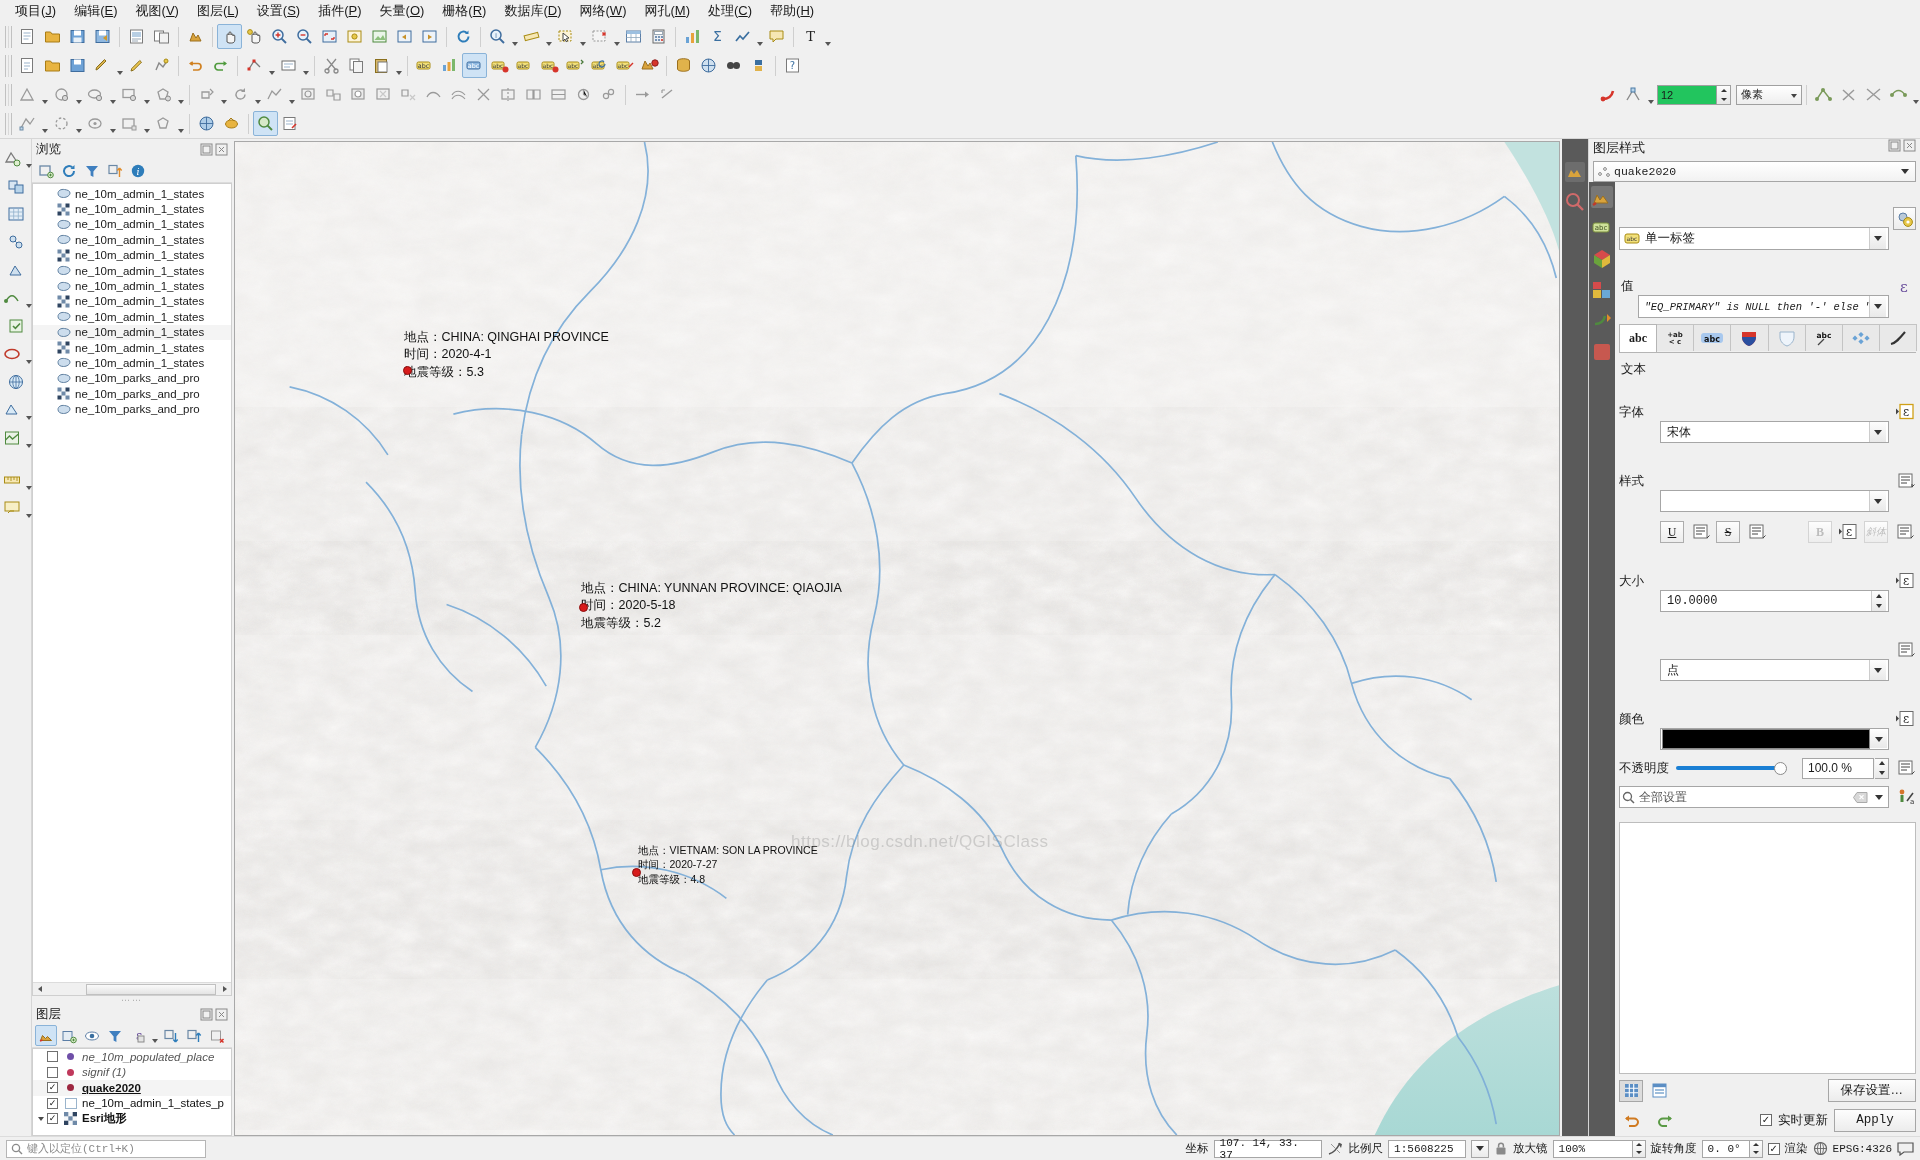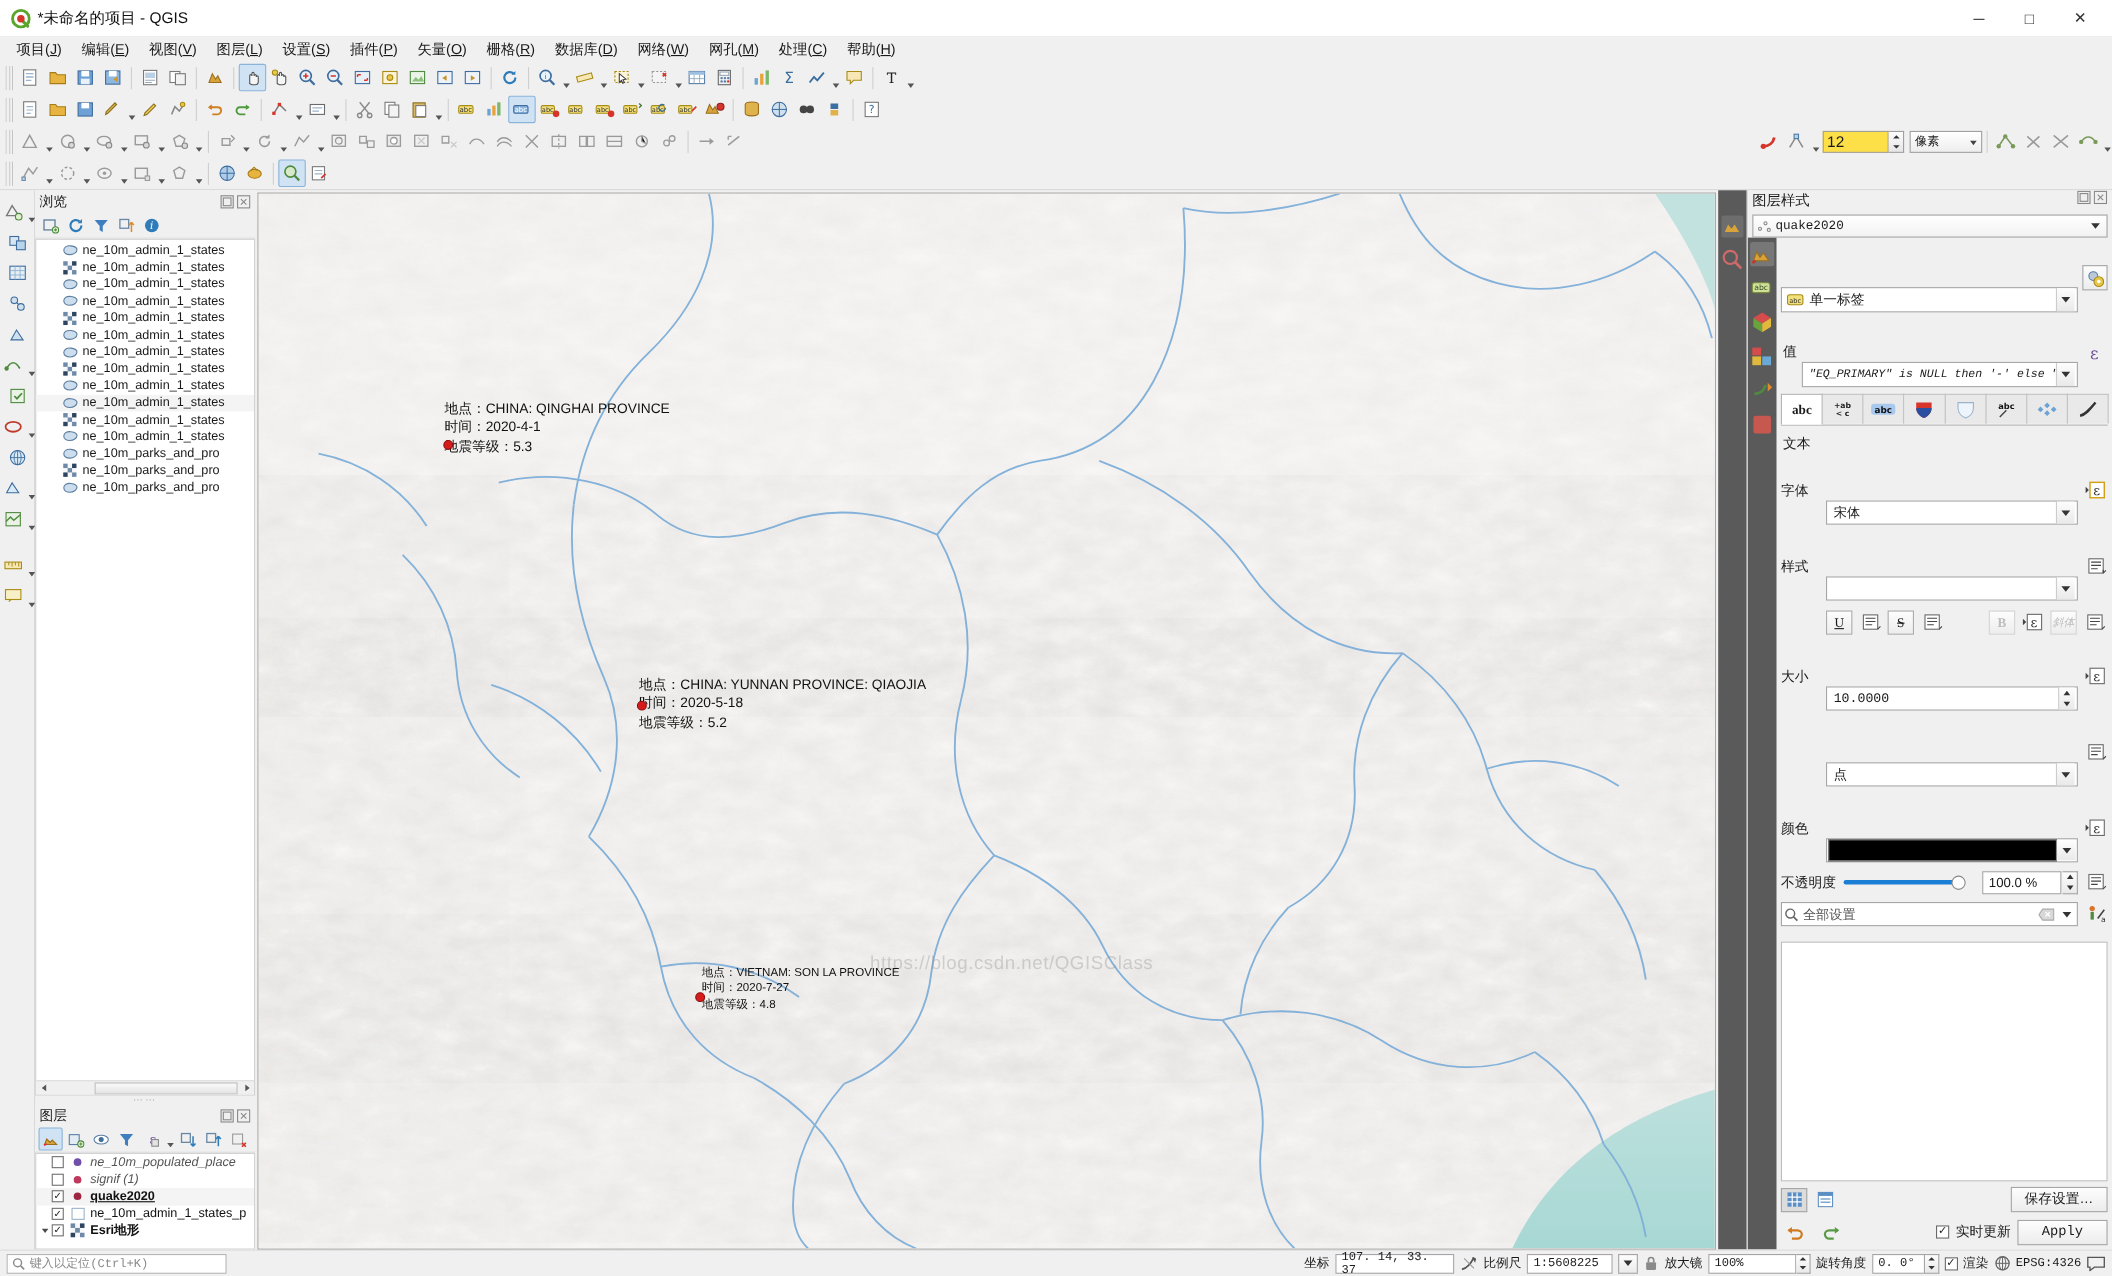--- a/index.html
+++ b/index.html
@@ -32,21 +32,21 @@
   .tbtn { width:25px; height:25px; display:flex; align-items:center; justify-content:center; flex:none;
     border:1px solid transparent; border-radius:2px; position:relative; }
   .tbtn.sel { background:#cfe3f5; border-color:#8ab3d8; }
   .tbtn svg { display:block; }
   .tsep { width:1px; height:20px; background:#cfcfcf; margin:0 4px; flex:none; }
   .carot { width:9px; height:25px; display:flex; align-items:flex-end; justify-content:center; flex:none;
     padding-bottom:3px; }
   .carot::after { content:""; border-left:3px solid transparent; border-right:3px solid transparent;
     border-top:4px solid #555; display:block; }
   .tb-spacer { flex:1; }
-  .num-field { height:20px; width:60px; border:1px solid #a0a0a0; background:#fde047; font-size:14px;
+  .num-field { height:20px; width:60px; border:1px solid #a0a0a0; background:#22c55e; font-size:11px;
     padding:0 3px; display:flex; align-items:center; }
   .combo-sm { height:20px; border:1px solid #a0a0a0; background:linear-gradient(#fff,#eee); font-size:11px;
     padding:0 16px 0 4px; display:flex; align-items:center; position:relative; }
   .combo-sm::after { content:""; position:absolute; right:4px; top:8px;
     border-left:3.5px solid transparent; border-right:3.5px solid transparent; border-top:4px solid #444; }
   .spin { width:14px; height:20px; border:1px solid #a0a0a0; border-left:none;
     background:linear-gradient(#fcfcfc,#e6e6e6); display:flex; flex-direction:column;
     align-items:center; justify-content:space-around; }
   .spin i { border-left:3px solid transparent; border-right:3px solid transparent; display:block; }
   .spin i.up { border-bottom:3.5px solid #333; }
@@ -201,34 +201,20 @@
   .sb-spin i.dn { border-top:3px solid #333; }
   .progress { flex:1; height:6px; }
   .wm { position:absolute; pointer-events:none; color:rgba(140,140,140,.35); font-size:17px;
     letter-spacing:.5px; white-space:nowrap; }
 </style>
 </head>
 <body>
 
 <div class="app">
 
-  <div class="titlebar">
-    <div class="qgis-logo">
-      <svg width="18" height="18" viewBox="0 0 18 18">
-        <circle cx="9" cy="9" r="7.6" fill="none" stroke="#5aa52b" stroke-width="2.6"></circle>
-        <path d="M10.2 10.8 L15.2 15.8" stroke="#5aa52b" stroke-width="2.8" stroke-linecap="round"></path>
-        <circle cx="9" cy="9" r="3.4" fill="#d6352b"></circle>
-      </svg>
-    </div>
-    <div class="title-text">*未命名的项目 - QGIS</div>
-    <div class="title-spacer"></div>
-    <div class="win-btn">─</div>
-    <div class="win-btn">□</div>
-    <div class="win-btn close">✕</div>
-  </div>
 
   <div class="menubar" id="menubar">
       <div class="menu-item">项目(<u>J</u>)</div>
       <div class="menu-item">编辑(<u>E</u>)</div>
       <div class="menu-item">视图(<u>V</u>)</div>
       <div class="menu-item">图层(<u>L</u>)</div>
       <div class="menu-item">设置(<u>S</u>)</div>
       <div class="menu-item">插件(<u>P</u>)</div>
       <div class="menu-item">矢量(<u>O</u>)</div>
       <div class="menu-item">栅格(<u>R</u>)</div>

